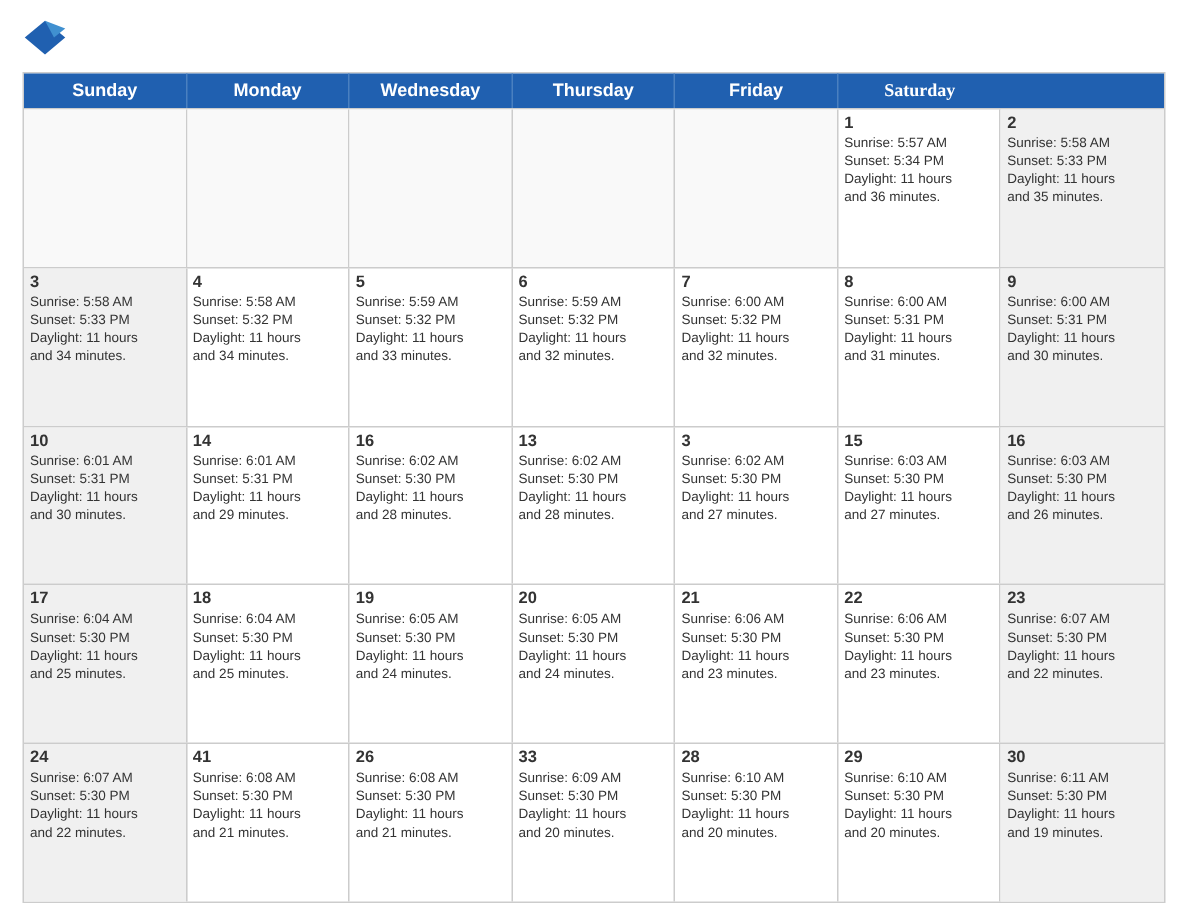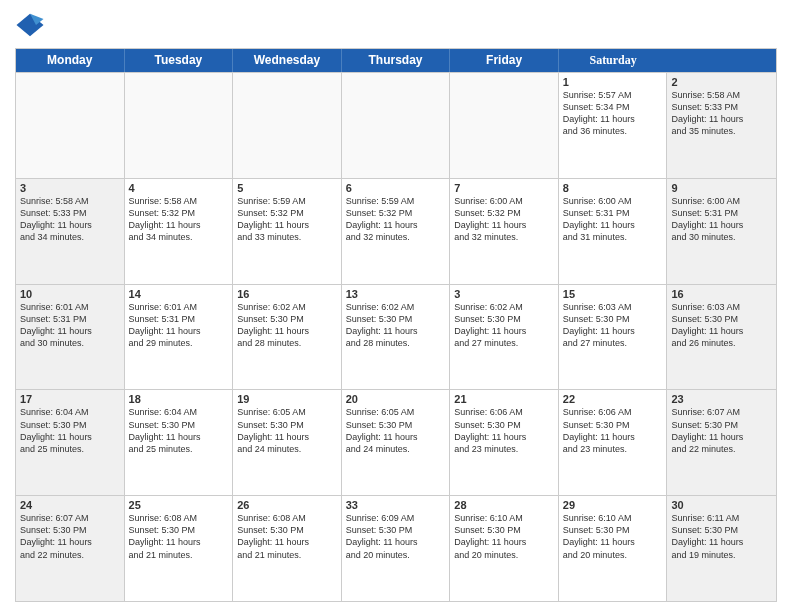--- a/index.html
+++ b/index.html
@@ -121,22 +121,22 @@
       </div>
     </div>
     <div class="title-block">
       <div class="month-title"></div>
       <div class="location"></div>
     </div>
   </div>
 
   <div class="calendar">
     <div class="cal-header">
+    <div class="cal-header-cell">Sunday</div>
         <div class="cal-header-cell">Monday</div>
-        <div class="cal-header-cell">Tuesday</div>
         <div class="cal-header-cell">Wednesday</div>
         <div class="cal-header-cell">Thursday</div>
         <div class="cal-header-cell">Friday</div>
         <div class="cal-header-cell">Saturday</div>
       </div>
     <div class="cal-body">
     <div class="cal-row">
           <div class="cal-cell empty"></div>
           <div class="cal-cell empty"></div>
           <div class="cal-cell empty"></div>
@@ -240,21 +240,21 @@
             <div class="day-num">23</div>
             <div class="cell-text">Sunrise: 6:07 AM<br>Sunset: 5:30 PM<br>Daylight: 11 hours<br>and 22 minutes.</div>
           </div>
         </div>
         <div class="cal-row">
           <div class="cal-cell shaded">
             <div class="day-num">24</div>
             <div class="cell-text">Sunrise: 6:07 AM<br>Sunset: 5:30 PM<br>Daylight: 11 hours<br>and 22 minutes.</div>
           </div>
           <div class="cal-cell">
-            <div class="day-num">25</div>
+            <div class="day-num">41</div>
             <div class="cell-text">Sunrise: 6:08 AM<br>Sunset: 5:30 PM<br>Daylight: 11 hours<br>and 21 minutes.</div>
           </div>
           <div class="cal-cell">
             <div class="day-num">26</div>
             <div class="cell-text">Sunrise: 6:08 AM<br>Sunset: 5:30 PM<br>Daylight: 11 hours<br>and 21 minutes.</div>
           </div>
           <div class="cal-cell">
             <div class="day-num">33</div>
             <div class="cell-text">Sunrise: 6:09 AM<br>Sunset: 5:30 PM<br>Daylight: 11 hours<br>and 20 minutes.</div>
           </div>

